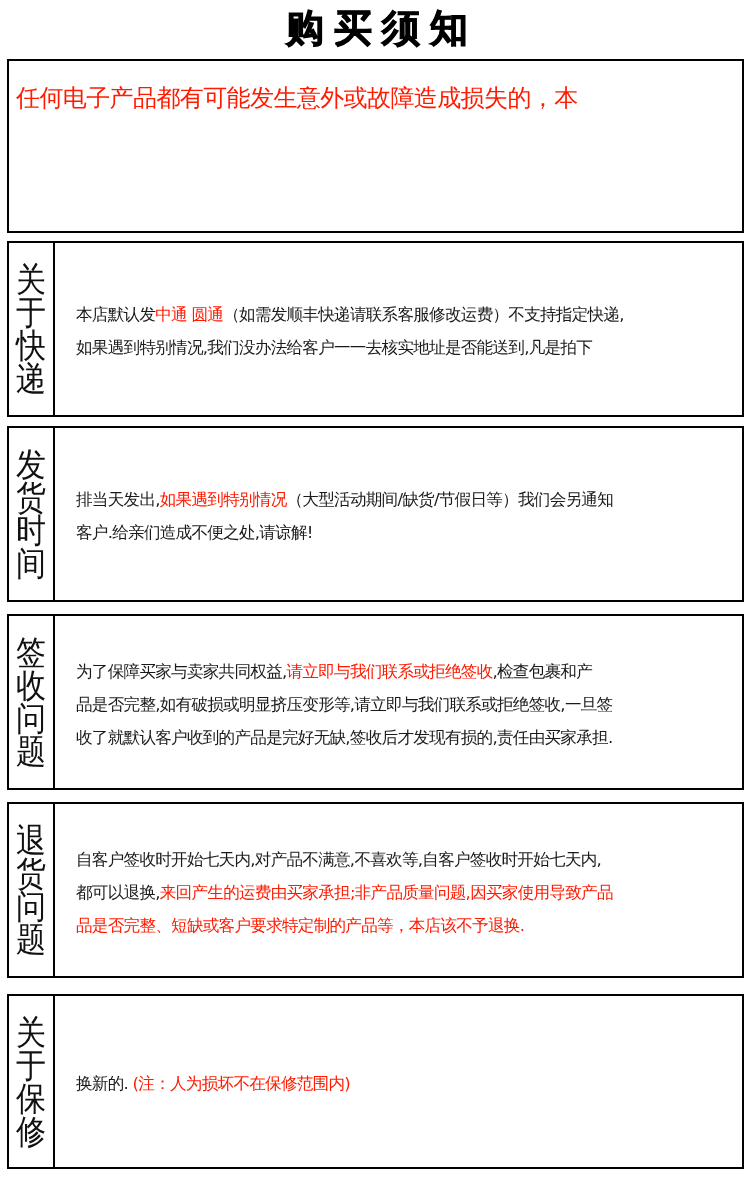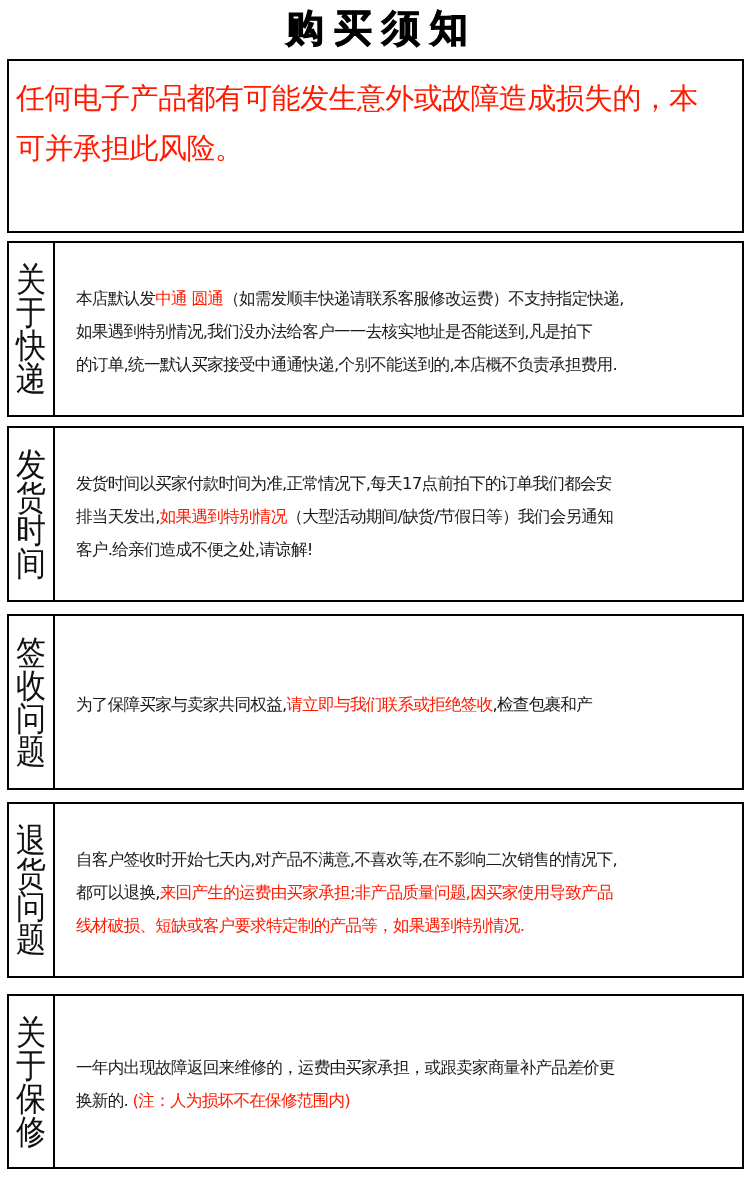--- a/index.html
+++ b/index.html
@@ -34,21 +34,21 @@
       position: absolute;
       left: 7px;
       top: 59px;
       width: 737px;
       height: 174px;
       border: 2px solid #000;
       box-sizing: border-box;
       padding: 12px 0 0 7px;
     }
     .notice-line {
-      font-size: 29px;
+      font-size: 24px;
       line-height: 50px;
       color: #ff1a00;
       white-space: nowrap;
       letter-spacing: -0.6px;
     }
     .section {
       position: absolute;
       left: 7px;
       width: 737px;
       border: 2px solid #000;
@@ -89,105 +89,101 @@
     }
     .red { color: #ff1a00; }
   </style>
 </head>
 <body>
 
 <div class="page-title">购买须知</div>
 
 <div class="notice-box">
   <div class="notice-line">任何电子产品都有可能发生意外或故障造成损失的，本</div>
-  <div class="notice-line">可并承担此风险。</div>
 </div>
 
 <div class="section" style="top:241px;height:176px;">
   <div class="section-label">
     <span class="label-char">关</span>
     <span class="label-char">于</span>
     <span class="label-char">快</span>
     <span class="label-char">递</span>
   </div>
   <div class="section-body">
     <div class="body-line">
       <span>本店默认发</span><span class="red">中通 圆通</span><span>（如需发顺丰快递请联系客服修改运费）不支持指定快递,</span>
     </div>
     <div class="body-line">
       <span>如果遇到特别情况,我们没办法给客户一一去核实地址是否能送到,凡是拍下</span>
     </div>
-    <div class="body-line">
-      <span>的订单,统一默认买家接受中通通快递,个别不能送到的,本店概不负责承担费用.</span>
-    </div>
   </div>
 </div>
 
 <div class="section" style="top:426px;height:176px;">
   <div class="section-label">
     <span class="label-char">发</span>
     <span class="label-char">货</span>
     <span class="label-char">时</span>
     <span class="label-char">间</span>
   </div>
   <div class="section-body">
-    <div class="body-line">
-      <span>发货时间以买家付款时间为准,正常情况下,每天17点前拍下的订单我们都会安</span>
-    </div>
     <div class="body-line">
       <span>排当天发出,</span><span class="red">如果遇到特别情况</span><span>（大型活动期间/缺货/节假日等）我们会另通知</span>
     </div>
     <div class="body-line">
       <span>客户.给亲们造成不便之处,请谅解!</span>
     </div>
   </div>
 </div>
 
 <div class="section" style="top:614px;height:176px;">
   <div class="section-label">
     <span class="label-char">签</span>
     <span class="label-char">收</span>
     <span class="label-char">问</span>
     <span class="label-char">题</span>
   </div>
   <div class="section-body">
     <div class="body-line">
       <span>为了保障买家与卖家共同权益,</span><span class="red">请立即与我们联系或拒绝签收</span><span>,检查包裹和产</span>
     </div>
+    <div class="body-line">
+      <span>品是否完整,如有破损或明显挤压变形等,请立即与我们联系或拒绝签收,一旦签</span>
+    </div>
+    <div class="body-line">
+      <span>收了就默认客户收到的产品是完好无缺,签收后才发现有损的,责任由买家承担.</span>
+    </div>
   </div>
 </div>
 
 <div class="section" style="top:802px;height:176px;">
   <div class="section-label">
     <span class="label-char">退</span>
     <span class="label-char">货</span>
     <span class="label-char">问</span>
     <span class="label-char">题</span>
   </div>
   <div class="section-body">
     <div class="body-line">
-      <span>自客户签收时开始七天内,对产品不满意,不喜欢等,在不影响二次销售的情况下,</span>
+      <span>自客户签收时开始七天内,对产品不满意,不喜欢等,自客户签收时开始七天内,</span>
     </div>
     <div class="body-line">
       <span>都可以退换,</span><span class="red">来回产生的运费由买家承担;非产品质量问题,因买家使用导致产品</span>
     </div>
     <div class="body-line">
-      <span class="red">线材破损、短缺或客户要求特定制的产品等，如果遇到特别情况.</span>
+      <span class="red">品是否完整、短缺或客户要求特定制的产品等，本店该不予退换.</span>
     </div>
   </div>
 </div>
 
 <div class="section" style="top:994px;height:175px;">
   <div class="section-label">
     <span class="label-char">关</span>
     <span class="label-char">于</span>
     <span class="label-char">保</span>
     <span class="label-char">修</span>
   </div>
   <div class="section-body">
     <div class="body-line">
-      <span>一年内出现故障返回来维修的，运费由买家承担，或跟卖家商量补产品差价更</span>
-    </div>
-    <div class="body-line">
       <span>换新的. </span><span class="red">(注：人为损坏不在保修范围内)</span>
     </div>
   </div>
 </div>
 
 </body></html>

